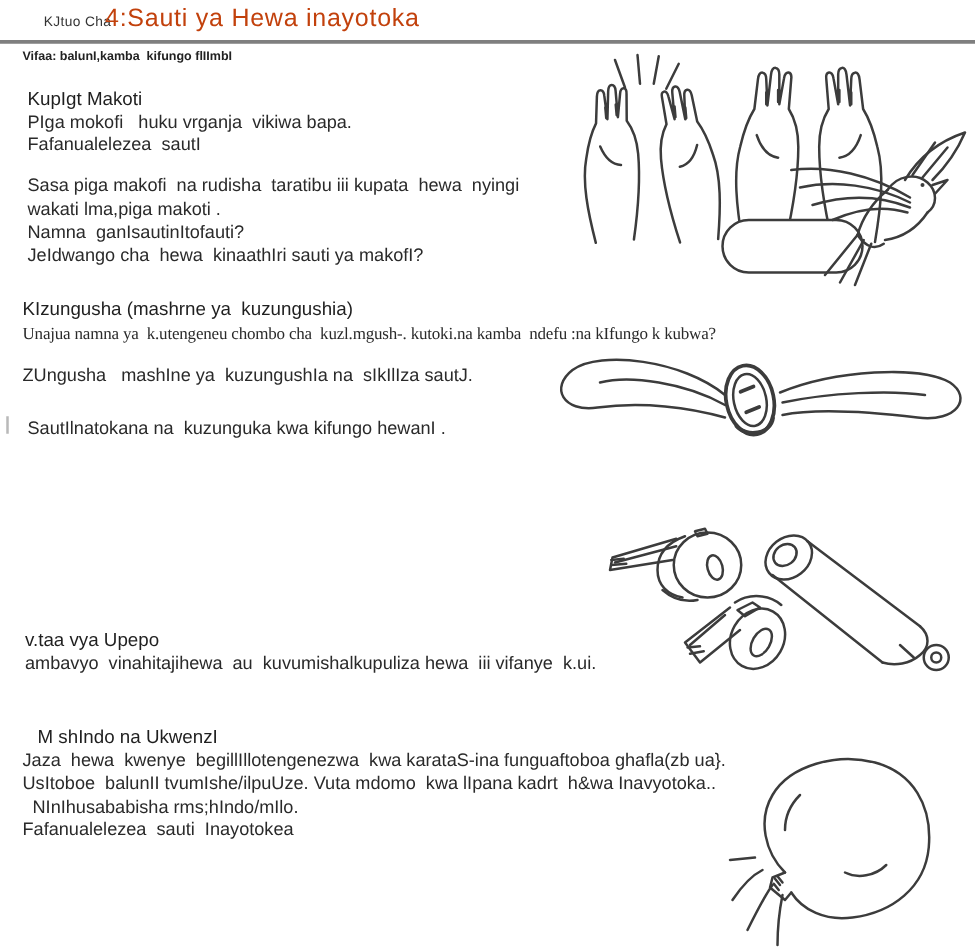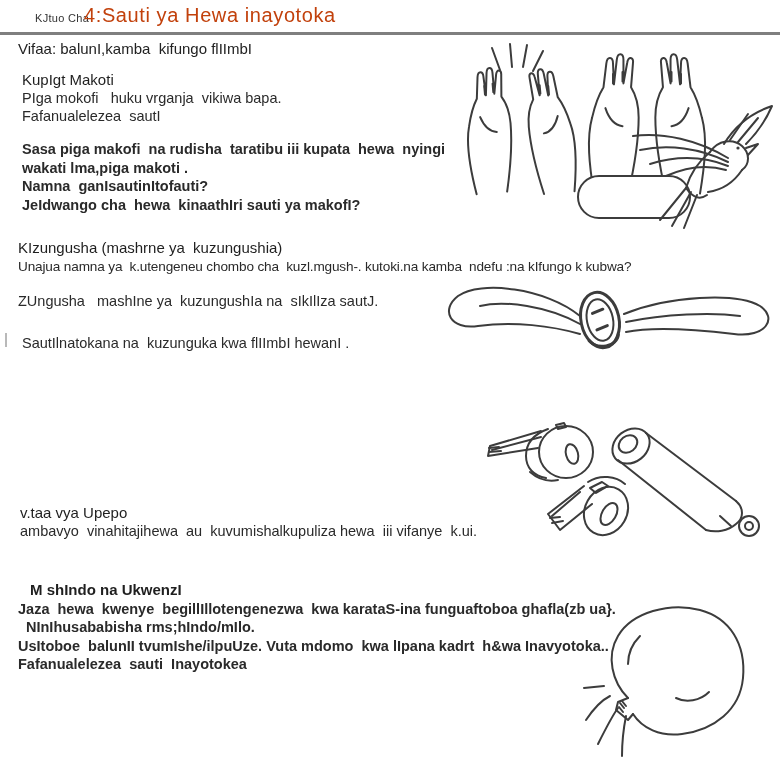--- a/index.html
+++ b/index.html
@@ -5,27 +5,27 @@
   html,body{margin:0;padding:0;background:#e8e8e8;}
   .page{
     position:relative;width:780px;height:761px;background:#ffffff;
     font-family:"Liberation Sans","DejaVu Sans",sans-serif;color:#262626;
     overflow:hidden;margin:0 auto;
   }
   .abs{position:absolute;}
   .kicker{font-size:11px;color:#333;letter-spacing:.3px;padding-left:17px;}
   .title{font-size:20px;color:#c2410c;letter-spacing:.6px;}
   .rule{position:absolute;left:0;top:32px;width:780px;height:3px;background:#7f7f7f;}
-  .materials{font-size:15px;color:#222;white-space:pre;}
+  .materials{font-size:10px;color:#222;white-space:pre;font-weight:bold;}
   .line{font-size:14.5px;line-height:18px;white-space:pre;color:#2a2a2a;}
   .sec .line{display:block;}
   .heading{font-size:15px;line-height:18px;white-space:pre;color:#1f1f1f;}
-  .lh185 .line,.lh185 .heading{line-height:18.5px;font-weight:bold;}
+  .lh185 .line,.lh185 .heading{line-height:18.5px;}
   .lh19 .line,.lh19 .heading{line-height:19px;}
-  .tight{font-size:13.6px;letter-spacing:-.15px;}
+  .tight{font-size:13.6px;letter-spacing:-.15px;font-family:Liberation Serif, serif;}
   .mt1{margin-top:1px;}.mt4{margin-top:16px;}.mt5{margin-top:5px;}
   .ind12{padding-left:12px;}.ind8{padding-left:8px;}
   .artifact{position:absolute;left:5px;top:333px;width:2px;height:14px;background:#b9b9b9;}
   svg.sketch{position:absolute;}
   svg.sketch *{vector-effect:non-scaling-stroke;}
   .stk{fill:none;stroke:#3c3c3c;stroke-width:2;stroke-linecap:round;stroke-linejoin:round;}
   .stk3{fill:none;stroke:#3c3c3c;stroke-width:3;stroke-linecap:round;}
   .fillw{fill:#ffffff;stroke:#3c3c3c;stroke-width:2;}
 </style>
 </head>
@@ -54,34 +54,34 @@
 
   <div class="abs sec" style="left:18px;top:239px;">
     <span class="heading" style="display:block;">KIzungusha (mashrne ya  kuzungushia)</span>
     <span class="line tight mt1">Unajua namna ya  k.utengeneu chombo cha  kuzl.mgush-. kutoki.na kamba  ndefu :na kIfungo k kubwa?</span>
     <span class="line mt4">ZUngusha   mashIne ya  kuzungushIa na  sIkIlIza sautJ.</span>
   </div>
 
   <div class="artifact"></div>
 
   <div class="abs sec" style="left:22px;top:334px;">
-    <span class="line">SautIlnatokana na  kuzunguka kwa flIImbI hewanI .</span>
+    <span class="line">SautIlnatokana na  kuzunguka kwa kifungo hewanI .</span>
   </div>
 
 
   <div class="abs sec lh19" style="left:20px;top:486px;margin-top:17px;">
     <span class="heading" style="display:block;">v.taa vya Upepo</span>
     <span class="line">ambavyo  vinahitajihewa  au  kuvumishalkupuliza hewa  iii vifanye  k.ui.</span>
   </div>
 
   <div class="abs sec lh185" style="left:18px;top:581px;">
     <span class="heading ind12" style="display:block;">M shIndo na UkwenzI</span>
     <span class="line">Jaza  hewa  kwenye  begillIllotengenezwa  kwa karataS-ina funguaftoboa ghafla(zb ua}.</span>
+    <span class="line">UsItoboe  balunII tvumIshe/ilpuUze. Vuta mdomo  kwa lIpana kadrt  h&amp;wa Inavyotoka..</span>
     <span class="line ind8">NInIhusababisha rms;hIndo/mIlo.</span>
-    <span class="line">UsItoboe  balunII tvumIshe/ilpuUze. Vuta mdomo  kwa lIpana kadrt  h&amp;wa Inavyotoka..</span>
     <span class="line">Fafanualelezea  sauti  Inayotokea</span>
   </div>
 
   <svg class="sketch" style="left:428px;top:40px;" width="352" height="198" viewBox="0 0 352 198" role="img" aria-label="clapping-hands-and-dove">
     <defs>
       <g id="hand">
         <path class="stk" d="M40,168 C35,138 32,110 38,88 C41,75 45,64 50,56 L53,31 C54,23 60,24 60,31 L61,53 L64,27 C65,19 71,20 71,27 L71,52 L75,30 C76,23 82,24 81,31 L79,56 C84,64 87,75 87,88 C87,112 82,142 76,168"></path>
         <path class="stk" d="M52,78 C56,90 62,96 70,97"></path>
         <path class="stk" d="M60,52 L60,42 M70,50 L70,40"></path>
       </g>

